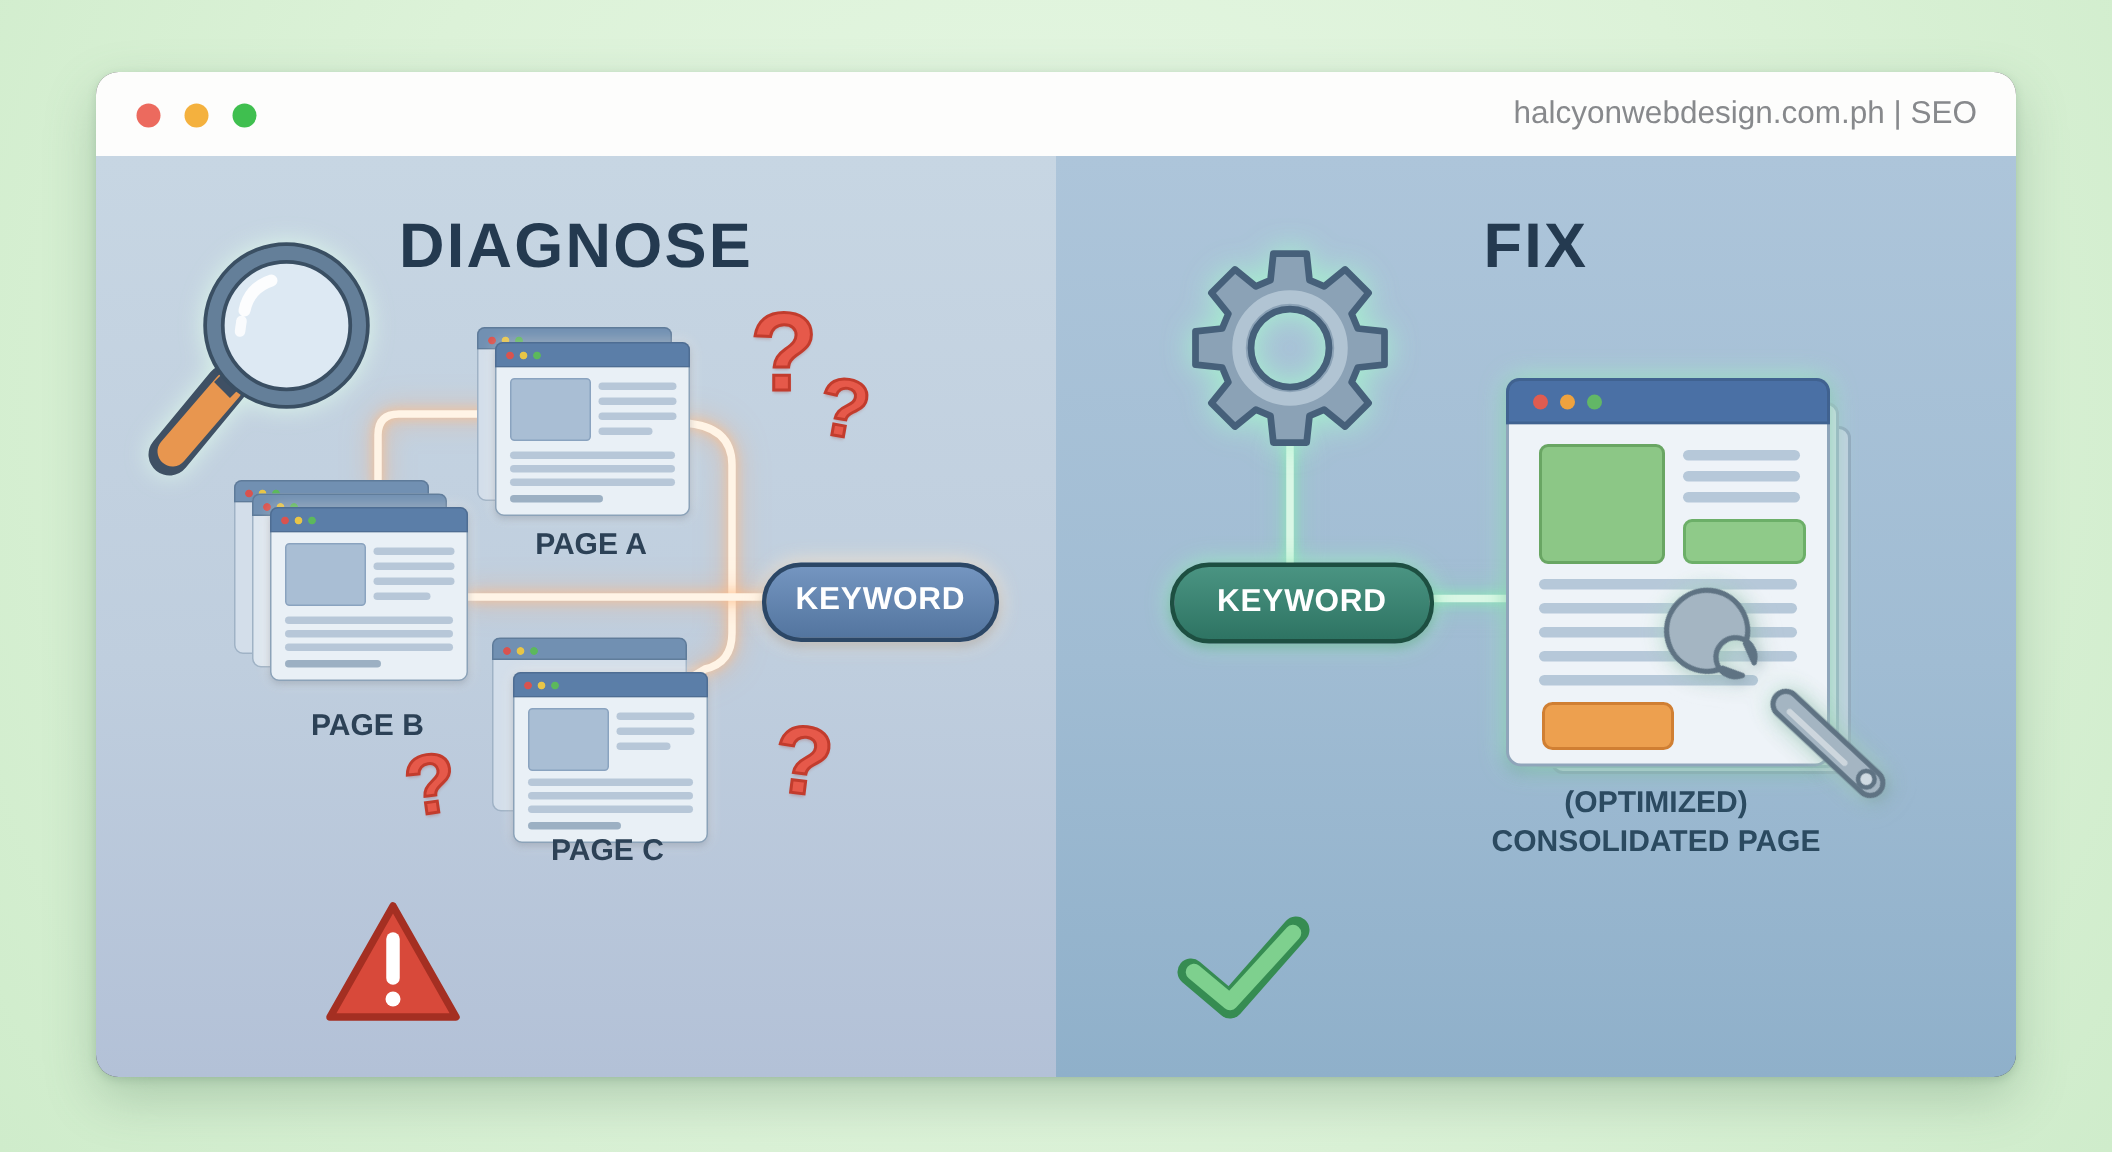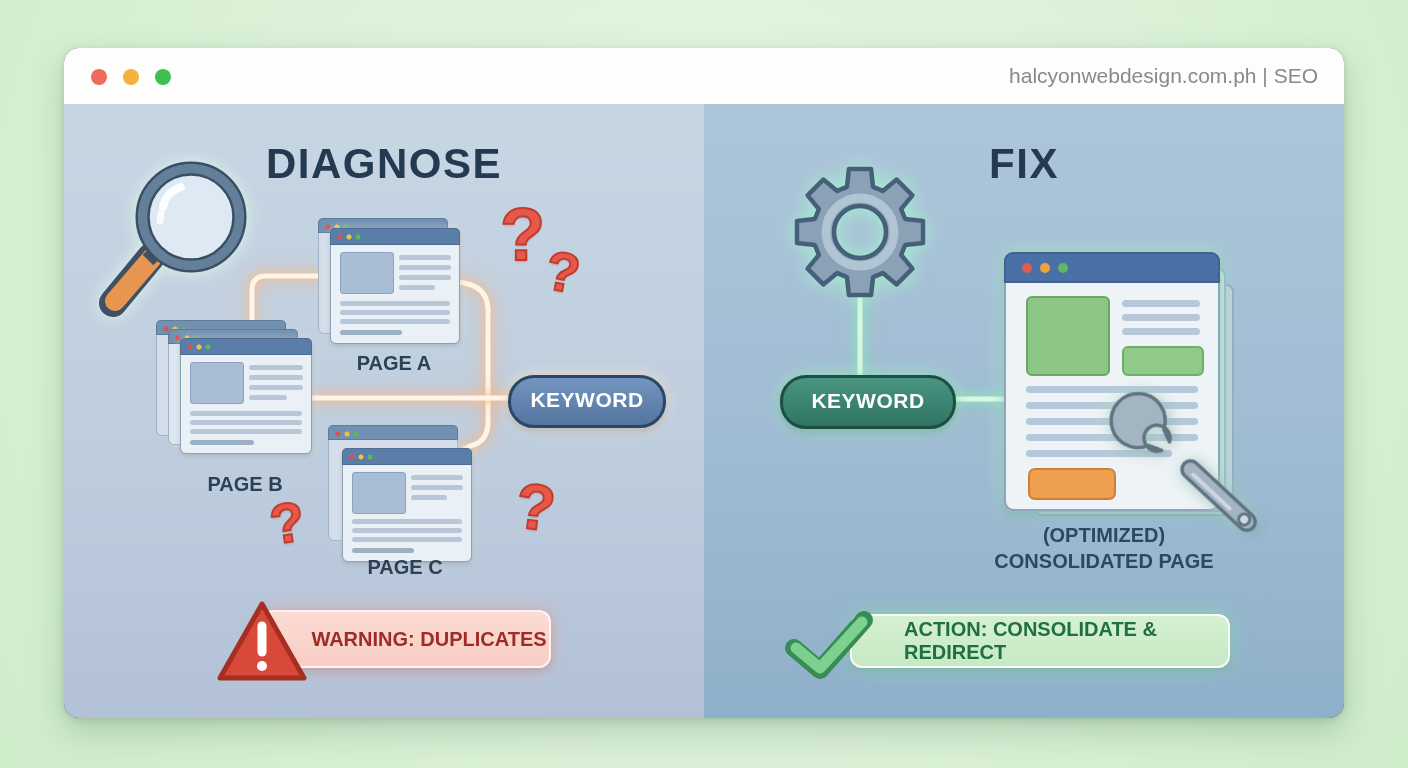--- a/index.html
+++ b/index.html
@@ -172,23 +172,20 @@
     </div>
     <div class="page-label" style="left:278px;top:452px;width:126px;">PAGE C</div>
 
     <div class="qmark" style="left:436px;top:88px;font-size:74px;">?</div>
     <div class="qmark" style="left:482px;top:136px;font-size:55px;transform:rotate(10deg);">?</div>
     <div class="qmark" style="left:206px;top:386px;font-size:56px;transform:rotate(-8deg);">?</div>
     <div class="qmark" style="left:452px;top:366px;font-size:64px;transform:rotate(7deg);">?</div>
 
     <div class="pill" id="keyword-pill-left">KEYWORD</div>
 
-    <div class="banner" id="warning-banner">
-      <span>WARNING: DUPLICATES</span>
-    </div>
     <svg width="96" height="92" style="left:150px;top:492px;">
       <path d="M48 8 L90 82 L6 82 Z" fill="#d8493a" stroke="#a42f22" stroke-width="5" stroke-linejoin="round"></path>
       <line x1="48" y1="30" x2="48" y2="56" stroke="#ffffff" stroke-width="9" stroke-linecap="round"></line>
       <circle cx="48" cy="70" r="5" fill="#ffffff"></circle>
     </svg>
   </div>
 
   <div id="panel-right">
 
     <svg width="640" height="614" viewBox="0 0 640 614">
@@ -237,22 +234,19 @@
       </g>
     </svg>
 
     <div id="result-label">
       <div>(OPTIMIZED)</div>
       <div>CONSOLIDATED PAGE</div>
     </div>
 
     <div class="pill" id="keyword-pill-right">KEYWORD</div>
 
-    <div class="banner" id="action-banner">
-      <span>ACTION: CONSOLIDATE &amp; REDIRECT</span>
-    </div>
     <svg width="110" height="100" style="left:66px;top:484px;">
       <path d="M24 60 L50 82 L94 32" fill="none" stroke="#368c52" stroke-width="18" stroke-linecap="round" stroke-linejoin="round"></path>
       <path d="M26 60 L50 80 L92 34" fill="none" stroke="#7ed08e" stroke-width="11" stroke-linecap="round" stroke-linejoin="round"></path>
     </svg>
   </div>
 
 </div>
 
 </body></html>

